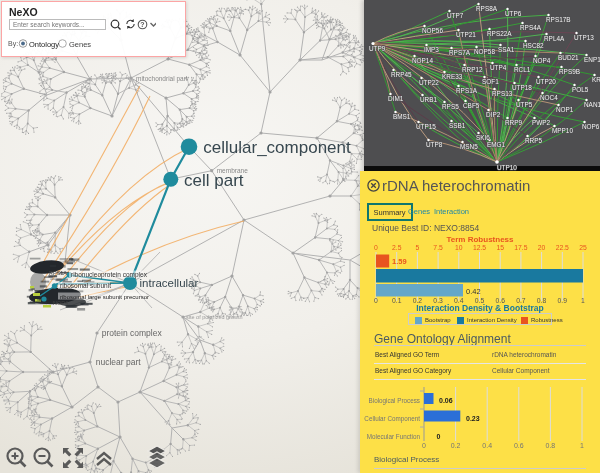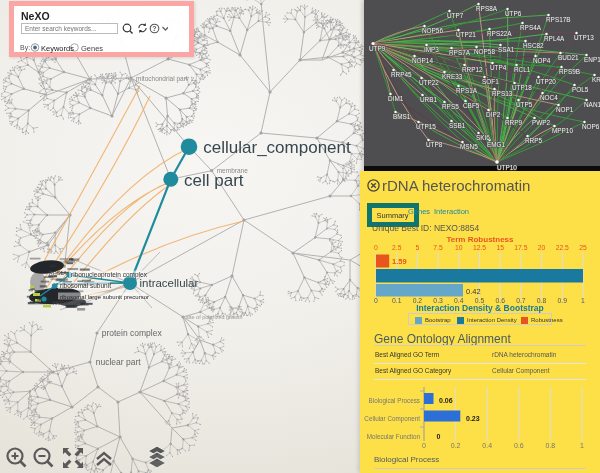--- a/index.html
+++ b/index.html
@@ -106,41 +106,41 @@
     <rect x="69" y="270.5" width="74" height="7" fill="#fff" opacity=".55"></rect>
     <rect x="58" y="282" width="52" height="7" fill="#fff" opacity=".55"></rect>
     <rect x="58" y="292.5" width="88" height="7" fill="#fff" opacity=".45"></rect>
     <text x="71" y="276.5" font-size="6.5" fill="#333" text-anchor="start">ribonucleoprotein complex</text>
     <text x="60" y="288" font-size="6.5" fill="#333" text-anchor="start">ribosomal subunit</text>
     <text x="60" y="298.5" font-size="6" fill="#222" text-anchor="start">ribosomal large subunit precursor</text>
     <text x="49" y="274.5" font-size="5.5" fill="#444" text-anchor="start">RPS1A</text>
     <text x="53" y="304.5" font-size="5.5" fill="#444" text-anchor="start">NOP4</text>
   </svg>
 
-<div class="abs" style="left:9px;top:1px;width:185px;height:56px;background:rgba(255,255,255,.96);border:5px solid #fca5a5;box-shadow:1px 1px 3px rgba(0,0,0,.12)">
+<div class="abs" style="left:1px;top:1px;width:185px;height:56px;background:rgba(255,255,255,.96);border:1px solid #fca5a5;box-shadow:1px 1px 3px rgba(0,0,0,.12)">
   <div class="abs" style="left:7px;top:4px;font-size:10.5px;font-weight:700;color:#222">NeXO</div>
   <input class="abs" style="left: 7px; top: 17px; width: 97px; height: 11px; border: 1px solid rgb(187, 187, 187); font-size: 6.5px; color: rgb(136, 136, 136); padding-left: 3px; font-family: inherit;" placeholder="Enter search keywords...">
   <svg class="abs" style="left:106px;top:14px" width="48" height="18" viewBox="0 0 48 18">
     <circle cx="7" cy="8" r="3.8" fill="none" stroke="#333" stroke-width="1.2"></circle>
       <line x1="9.8" y1="10.8" x2="12.5" y2="13.5" stroke="#333" stroke-width="1.4"></line>
     <path d="M18.8 8a3.7 3.7 0 0 1 6.5-2.4" fill="none" stroke="#333" stroke-width="1.1"></path>
       <path d="M26.2 8a3.7 3.7 0 0 1-6.5 2.4" fill="none" stroke="#333" stroke-width="1.1"></path>
     <path d="M25.6 3l.2 3-2.8-.5z" fill="#333"></path>
       <path d="M19.4 13l-.2-3 2.8.5z" fill="#333"></path>
     <circle cx="34.5" cy="8.5" r="4.3" fill="none" stroke="#555" stroke-width="1.1"></circle>
       <text x="34.5" y="11" font-size="7" fill="#555" text-anchor="middle" font-weight="700">?</text>
     <path d="M42.5 7l3 3 3-3" fill="none" stroke="#666" stroke-width="1.4"></path>
   </svg>
   <div class="abs" style="left:6px;top:38px;font-size:7px;color:#555">By:</div>
   <svg class="abs" style="left:16px;top:36px" width="100" height="11" viewBox="0 0 100 11">
     <circle cx="5" cy="5.5" r="3.8" fill="#fff" stroke="#999" stroke-width="1"></circle>
       <circle cx="5" cy="5.5" r="1.9" fill="#4a6a8a"></circle>
     <circle cx="44.5" cy="5.5" r="3.8" fill="#fff" stroke="#aaa" stroke-width="1"></circle>
   </svg>
-  <div class="abs" style="left:27px;top:37.5px;font-size:7.5px;color:#222">Keywords</div>
+  <div class="abs" style="left:27px;top:37.5px;font-size:7.5px;color:#222">Ontology</div>
   <div class="abs" style="left:67px;top:37.5px;font-size:7.5px;color:#444">Genes</div>
 </div>
 
 <div class="abs" style="left:364px;top:0;width:236px;height:171px;background:#4e4e50;box-shadow:-2px 0 4px rgba(0,0,0,.18)">
   <svg class="abs" style="left:0;top:0" width="236" height="171" viewBox="0 0 236 171">
       <g fill="none" stroke-width="1" opacity=".92">
         <path stroke="#35a435" d="M133 162Q115.2 123.2 94.5 86M9 43.5Q107.9 101.2 220.5 122M9 43.5Q84.5 38.8 158.5 23M133 162Q161.3 89.4 184.5 15M133 162Q157.3 121.2 174.5 77M9 43.5Q82.2 44.6 152.5 65M133 162Q177.3 129.1 210.5 85M9 43.5Q67.7 39.7 125.5 29M133 162Q100.1 123.6 58.5 95M9 43.5Q49.2 96.9 98.5 142M133 162Q105.3 133.2 80.5 102M133 162Q177.7 144 220.5 122M133 162Q114.6 154 98.5 142M9 43.5Q112.9 48.8 210.5 85M9 43.5Q48.4 43.1 87.5 48M133 162Q126.7 136.3 124.5 110M133 162Q169.6 101.6 222.5 55M9 43.5Q56.3 47.8 100.5 65M9 43.5Q65.7 77 130.5 89M9 43.5Q77.9 77.8 143.5 118"></path>
         <path stroke="#45b545" d="M133 162Q144.6 123.1 150.5 83M133 162Q111.8 139.7 87.5 121M9 43.5Q88.8 82.8 170.5 118M133 162Q112.2 115 100.5 65M133 162Q155.2 103.4 161.5 41M133 162Q119 130.6 101.5 101M9 43.5Q61.1 89 114.5 133M133 162Q127 95.6 125.5 29M9 43.5Q114.7 75.6 222.5 100M133 162Q155.1 97 182.5 34M9 43.5Q94.9 17.9 184.5 15"></path>
         <path stroke="#3aae3a" d="M9 43.5Q49.9 80.6 87.5 121M9 43.5Q48.2 29.4 85.5 11M133 162Q115.5 102.9 87.5 48M133 162Q164.3 113.9 197.5 67M9 43.5Q104.4 74.6 190.5 126M133 162Q128.9 103.4 112.5 47M133 162Q92.1 145.2 54.5 122M9 43.5Q85.2 40.1 161.5 41M9 43.5Q61.9 69.9 120.5 77M133 162Q76 121.9 29.5 70"></path>
         <path stroke="#2f9e2f" d="M9 43.5Q102.2 63.7 197.5 67M133 162Q182.9 138.4 222.5 100M9 43.5Q31.3 63.5 57.5 78M9 43.5Q83.5 67.2 154.5 100M9 43.5Q121 50.6 230.5 75M133 162Q112.6 85.4 85.5 11M9 43.5Q30.8 46.1 50.5 56M133 162Q99.2 92.7 60.5 26M9 43.5Q60.6 49.1 112.5 47M133 162Q103.6 100 62.5 45M133 162Q175.4 111.3 230.5 75M9 43.5Q78.1 33.6 143.5 9M133 162Q159.1 104.2 196.5 53M133 162Q90.1 124.6 57.5 78M133 162Q150.2 108.3 171.5 56M133 162Q133 103.4 136.5 45M133 162Q146.1 92.6 158.5 23M9 43.5Q20.3 77.7 31.5 112"></path>
@@ -216,21 +216,21 @@
     </svg>
 </div>
 
 <div class="abs" style="left:360px;top:171px;width:256px;height:302px;background:#fde047;box-shadow:-2px 0 4px rgba(0,0,0,.12)">
   <svg class="abs" style="left:0;top:0" width="13" height="13"></svg>
   <svg class="abs" style="left:7px;top:8px" width="13" height="13" viewBox="0 0 13 13">
       <circle cx="6.5" cy="6.5" r="5.6" fill="none" stroke="#444" stroke-width="1.3"></circle>
       <path d="M4.2 4.2l4.6 4.6M8.8 4.2l-4.6 4.6" stroke="#444" stroke-width="1.3"></path>
     </svg>
   <div class="abs" style="left:22px;top:6px;font-size:15px;color:#555">rDNA heterochromatin</div>
-  <div class="abs" style="left:6.5px;top:32px;border:5px solid #0f766e;padding:2.5px 5px;font-size:7.5px;color:#333">Summary</div>
+  <div class="abs" style="left:6.5px;top:32px;border:2px solid #0f766e;padding:2.5px 5px;font-size:7.5px;color:#333">Summary</div>
   <div class="abs" style="left:48px;top:36px;font-size:7.5px;color:#1e88a8">Genes</div>
   <div class="abs" style="left:74px;top:36px;font-size:7.5px;color:#1e88a8">Interaction</div>
   <div class="abs" style="left:12px;top:51.5px;font-size:8.5px;color:#555">Unique Best ID: NEXO:8854</div>
 
   <svg class="abs" style="left:0;top:60px" width="240" height="100" viewBox="0 0 240 100">
     <text x="120" y="11" font-size="8" fill="#e8541f" font-weight="700" text-anchor="middle">Term Robustness</text>
     <g font-size="6.8" fill="#e8541f" text-anchor="middle">
         <text x="16" y="19">0</text>
         <text x="36.7" y="19">2.5</text>
         <text x="57.4" y="19">5</text>

